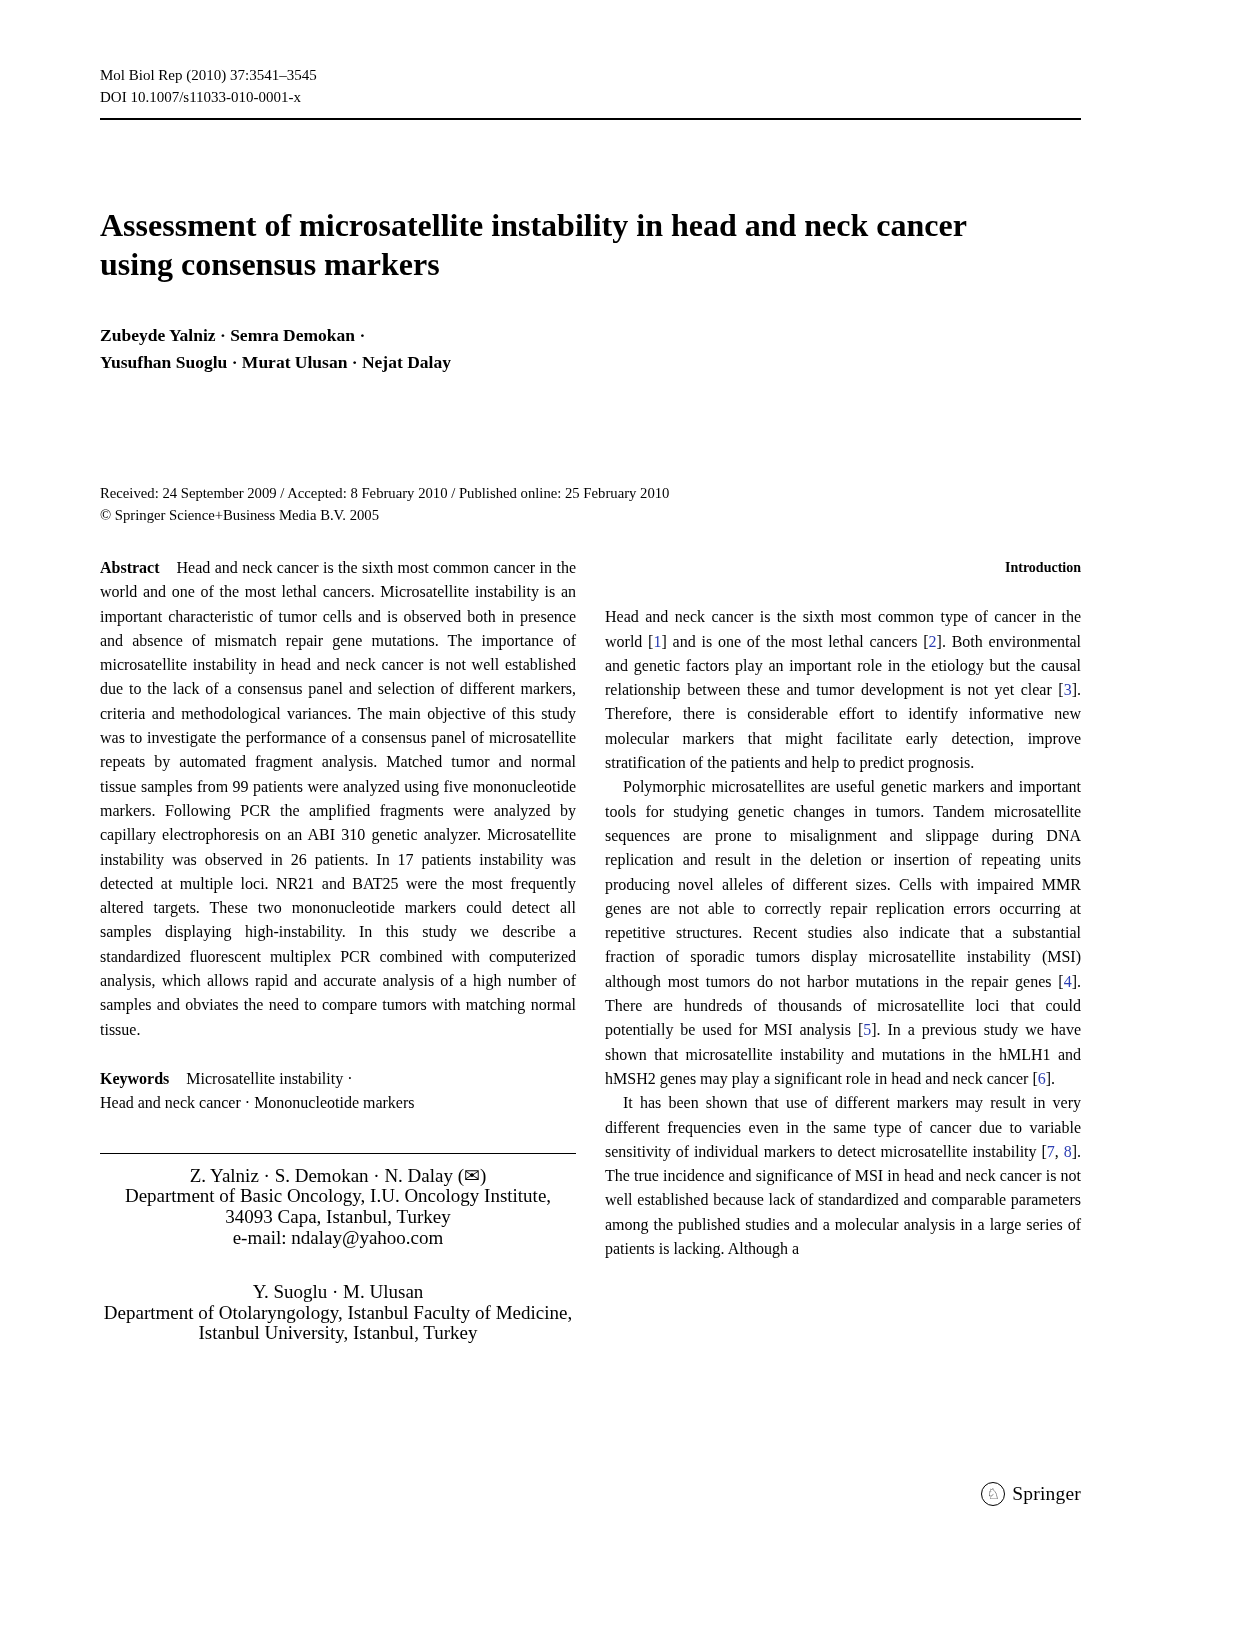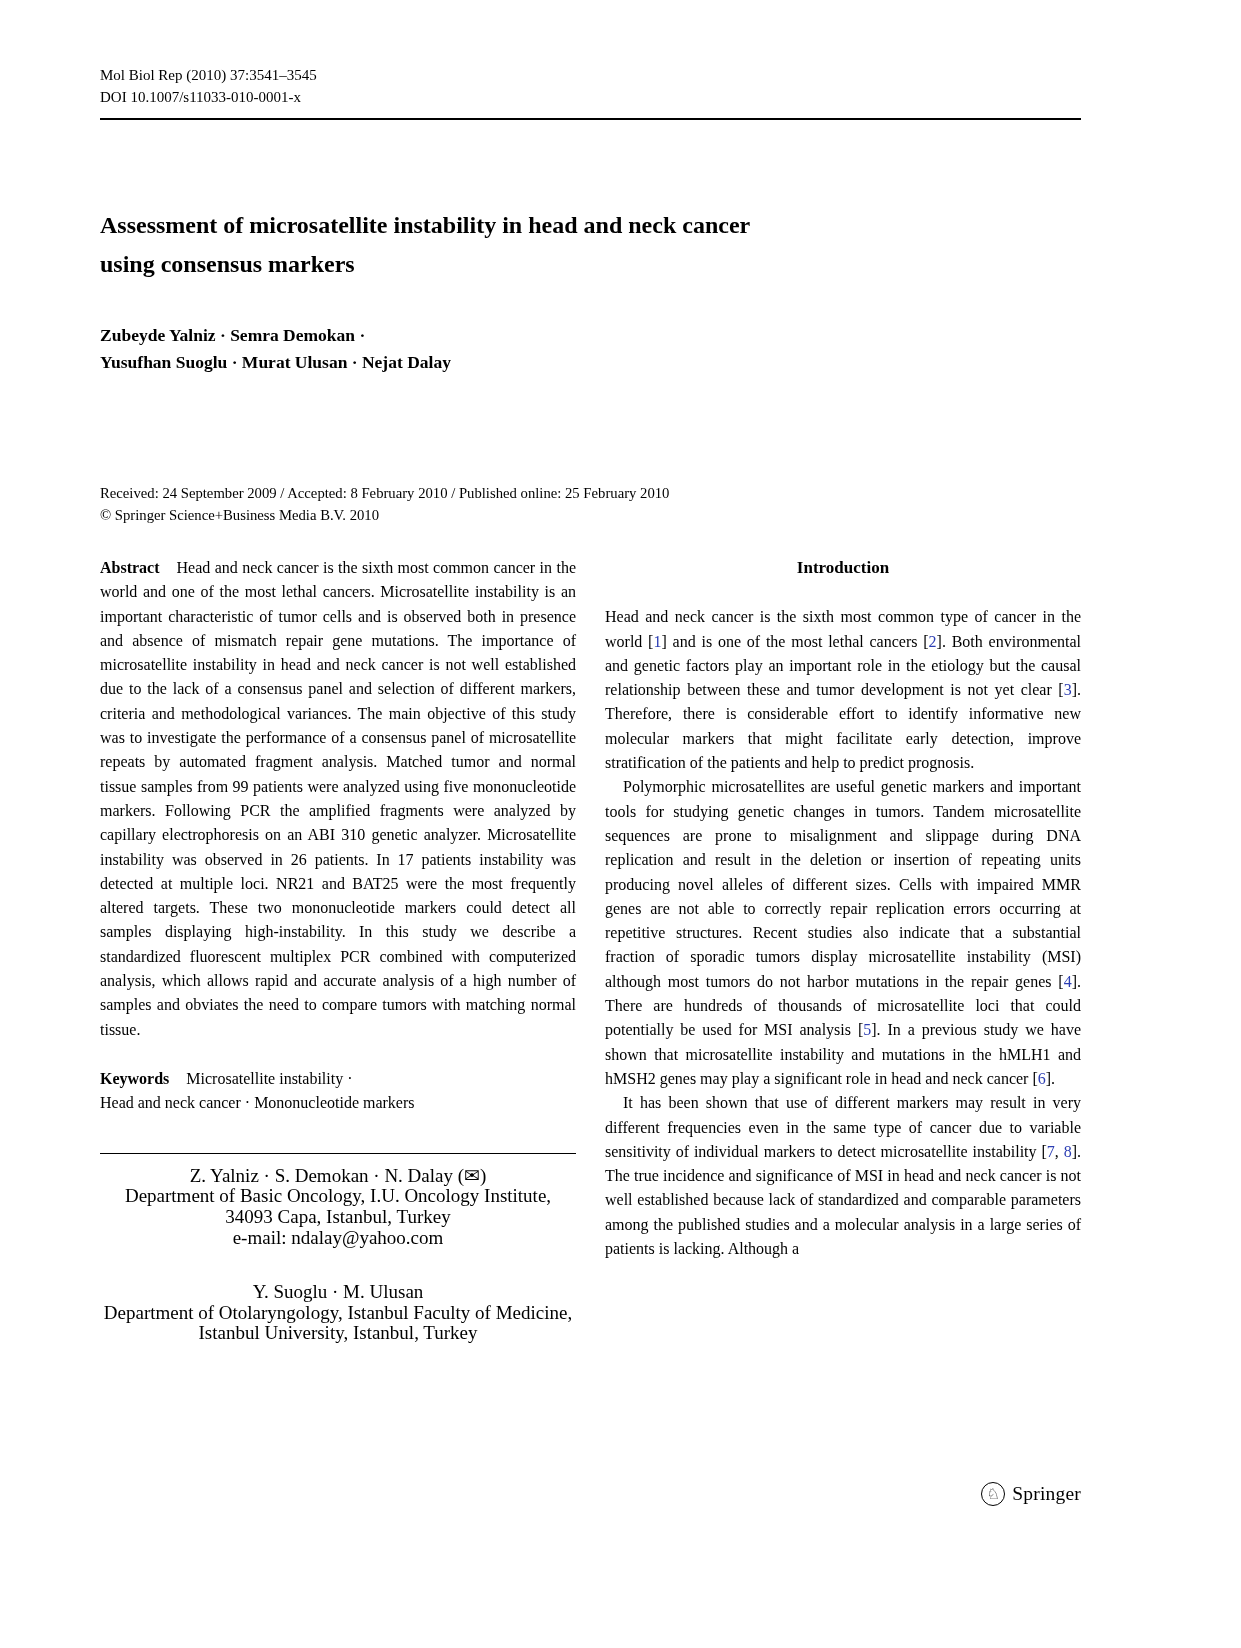--- a/index.html
+++ b/index.html
@@ -4,35 +4,35 @@
 <style>
   * { margin:0; padding:0; box-sizing:border-box; }
   html,body { background:#ffffff; }
   .page {
     width:1241px; height:1648px; background:#ffffff; color:#000;
     font-family:"Liberation Serif", serif; position:relative; overflow:hidden;
   }
   .inner { padding:64px 160px 0 100px; }
   .hdr-line { font-size:15px; line-height:22px; }
   .header-rule { height:2px; background:#000; margin-top:10px; }
-  .paper-title { margin-top:86px; font-size:24px; line-height:39px; font-weight:bold; }
+  .paper-title { margin-top:86px; font-size:32px; line-height:39px; font-weight:bold; }
   .authors { margin-top:38px; font-size:17.5px; line-height:27px; font-weight:bold; }
   .dates { margin-top:106px; font-size:14.7px; line-height:22px; }
   .cols { margin-top:30px; display:flex; justify-content:space-between; align-items:flex-start; }
   .col { width:476px; font-size:16px; line-height:24.3px; }
   .b { font-weight:bold; }
   .gap { display:inline-block; width:17px; }
   .para { text-align:justify; }
   .para.indent { text-indent:18px; }
   .para + .para { margin-top:0; }
   .kw { margin-top:25px; text-align:left; }
   .fn-rule { height:1px; background:#000; margin-top:37px; width:100%; }
   .fn { font-size:19px; line-height:20.8px; text-align:center; margin-top:12px; }
   .fn2 { margin-top:33px; }
-  .section-heading { font-size:17px; font-weight:bold; text-align:center; margin-bottom:25px; }
+  .section-heading { font-size:14px; font-weight:bold; text-align:right; margin-bottom:25px; }
   .cite { color:var(--link-color,#2b3db3); }
   .springer {
     position:absolute; right:160px; top:1482px;
     display:flex; align-items:center; gap:7px; font-size:19.5px;
   }
   .springer-mark {
     width:24px; height:24px; border:1.6px solid #000; border-radius:50%;
     display:flex; align-items:center; justify-content:center;
     font-size:15px; font-family:"DejaVu Sans", sans-serif; line-height:1;
   }
@@ -47,21 +47,21 @@
     <div class="hdr-line">Mol Biol Rep (2010) 37:3541–3545</div>
     <div class="hdr-line">DOI 10.1007/s11033-010-0001-x</div>
     <div class="header-rule"></div>
 
     <h1 class="paper-title"><span>Assessment of microsatellite instability in head and neck cancer</span><br><span>using consensus markers</span></h1>
 
     <div class="authors"><span>Zubeyde Yalniz · Semra Demokan ·</span><br><span>Yusufhan Suoglu · Murat Ulusan · Nejat Dalay</span></div>
 
     <div class="dates">
       <div>Received: 24 September 2009 / Accepted: 8 February 2010 / Published online: 25 February 2010</div>
-      <div>© Springer Science+Business Media B.V. 2010</div>
+      <div>© Springer Science+Business Media B.V. 2005</div>
     </div>
 
     <div class="cols">
 
       <div class="col">
         <p class="para"><span class="b">Abstract</span><span class="gap"></span><span>Head and neck cancer is the sixth most common cancer in the world and one of the most lethal cancers. Microsatellite instability is an important characteristic of tumor cells and is observed both in presence and absence of mismatch repair gene mutations. The importance of microsatellite instability in head and neck cancer is not well established due to the lack of a consensus panel and selection of different markers, criteria and methodological variances. The main objective of this study was to investigate the performance of a consensus panel of microsatellite repeats by automated fragment analysis. Matched tumor and normal tissue samples from 99 patients were analyzed using five mononucleotide markers. Following PCR the amplified fragments were analyzed by capillary electrophoresis on an ABI 310 genetic analyzer. Microsatellite instability was observed in 26 patients. In 17 patients instability was detected at multiple loci. NR21 and BAT25 were the most frequently altered targets. These two mononucleotide markers could detect all samples displaying high-instability. In this study we describe a standardized fluorescent multiplex PCR combined with computerized analysis, which allows rapid and accurate analysis of a high number of samples and obviates the need to compare tumors with matching normal tissue.</span></p>
 
         <p class="kw"><span class="b">Keywords</span><span class="gap"></span><span>Microsatellite instability ·</span><br><span>Head and neck cancer · Mononucleotide markers</span></p>
 
         <div class="fn-rule"></div>

